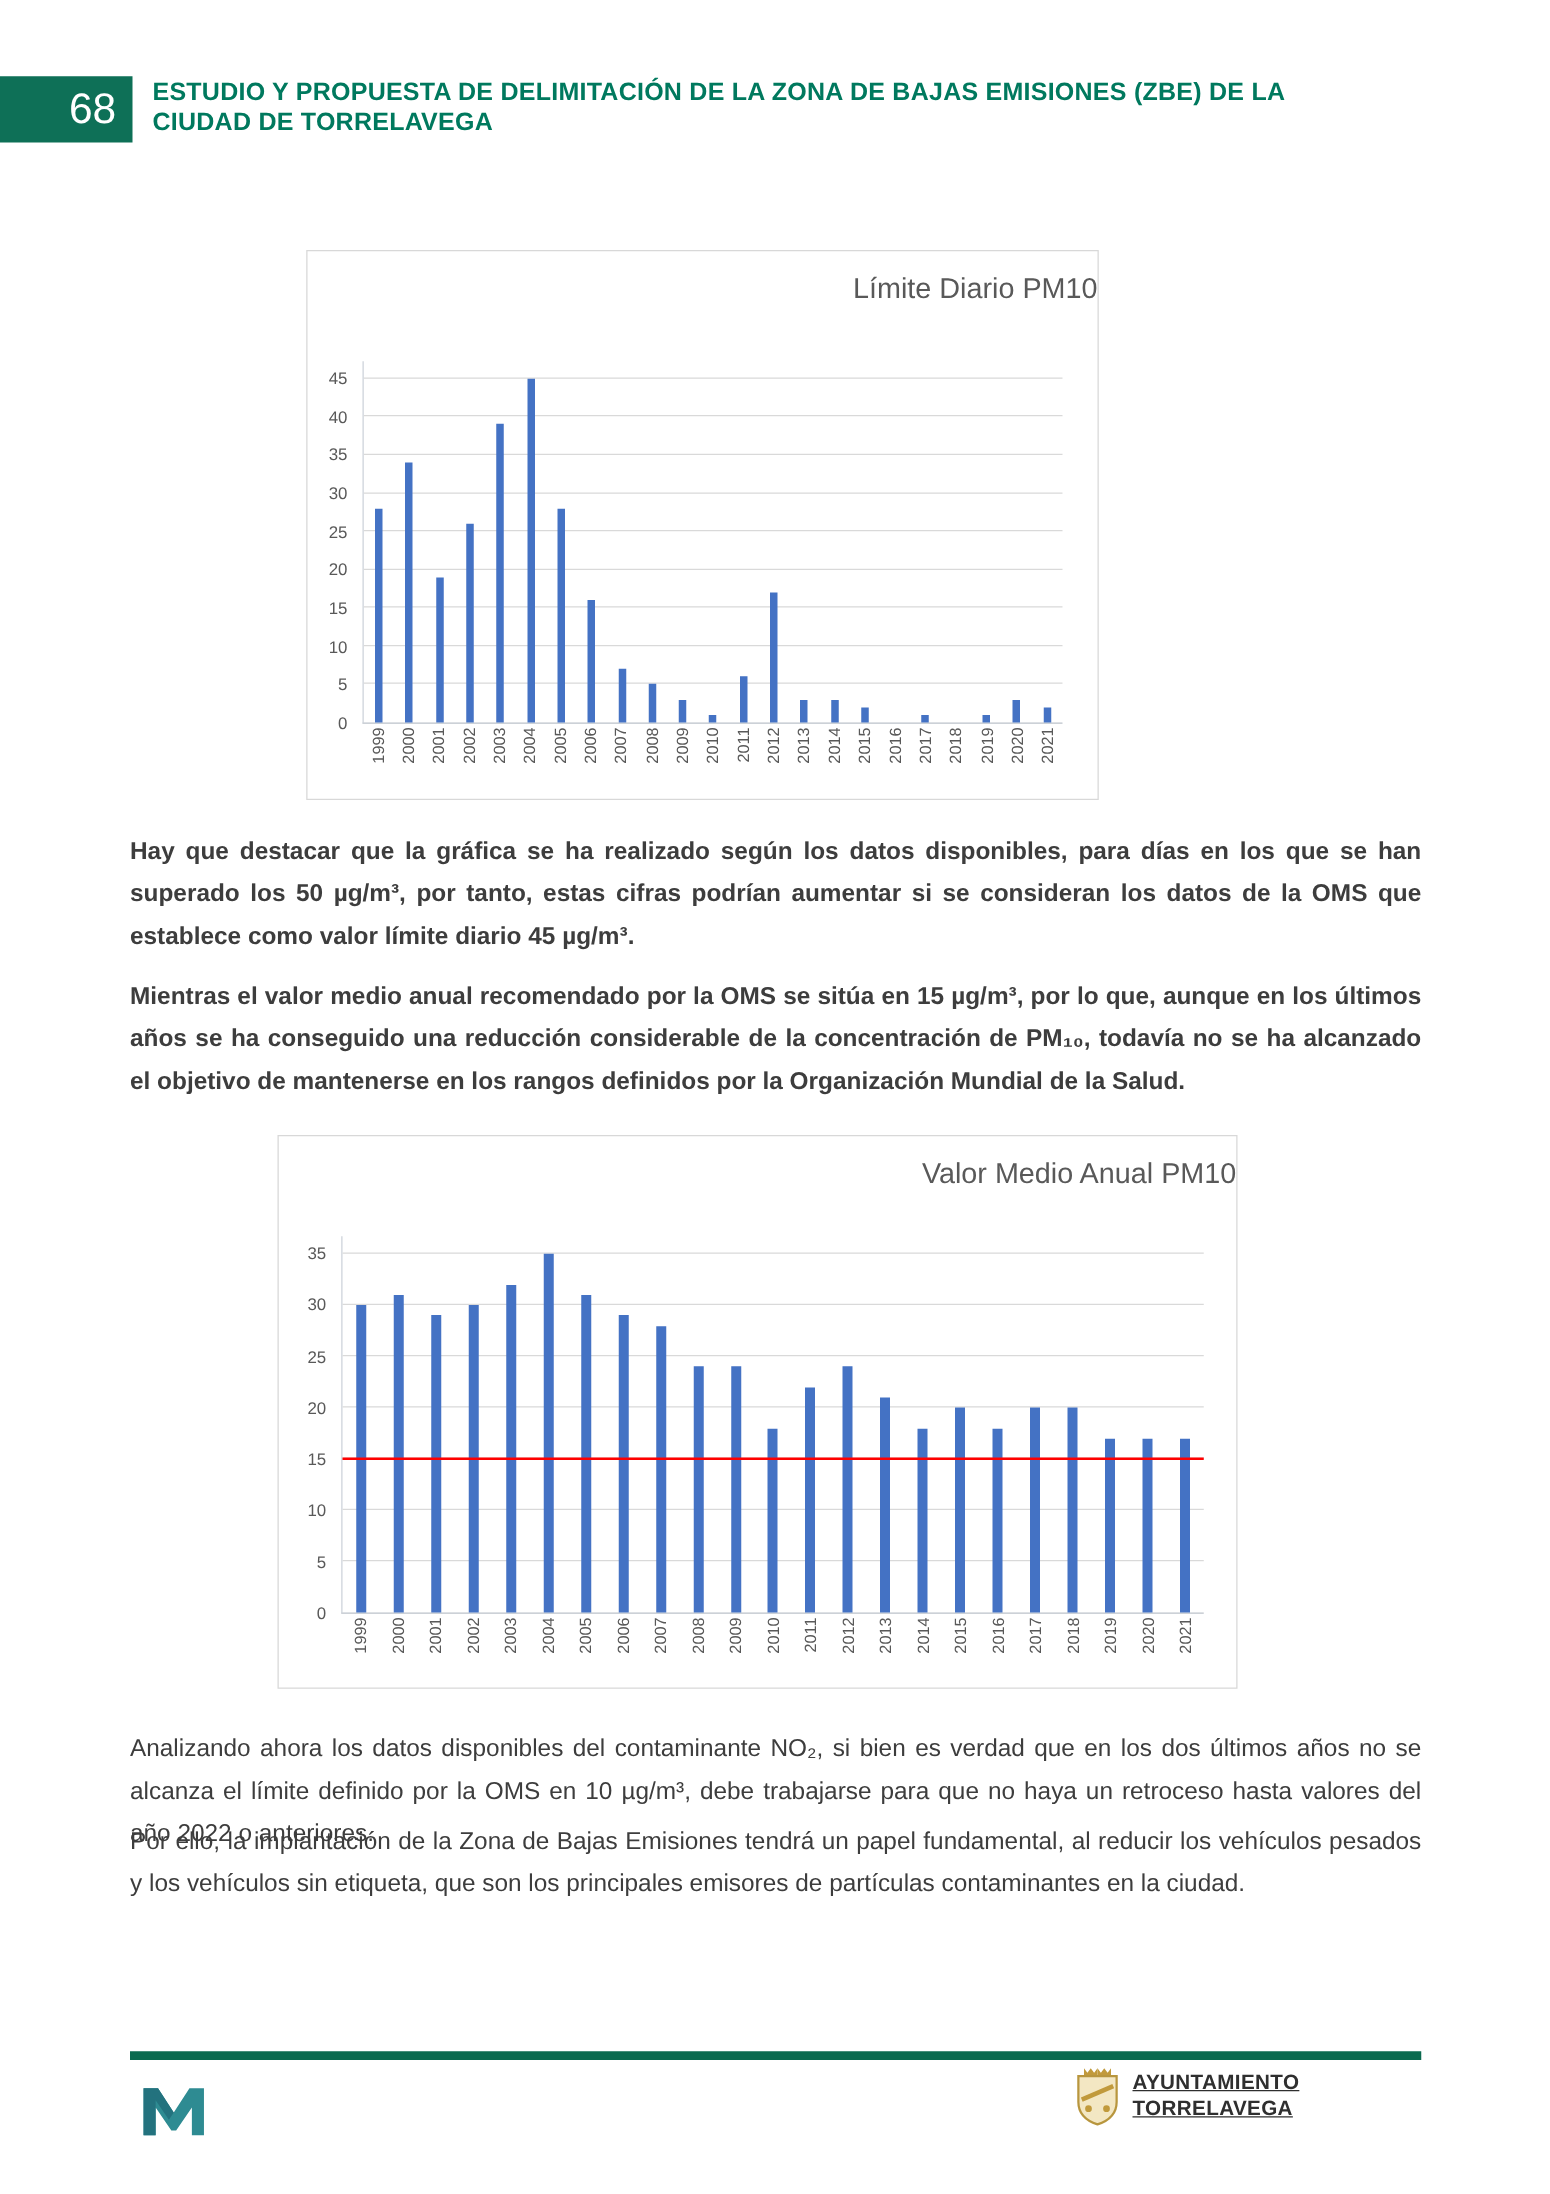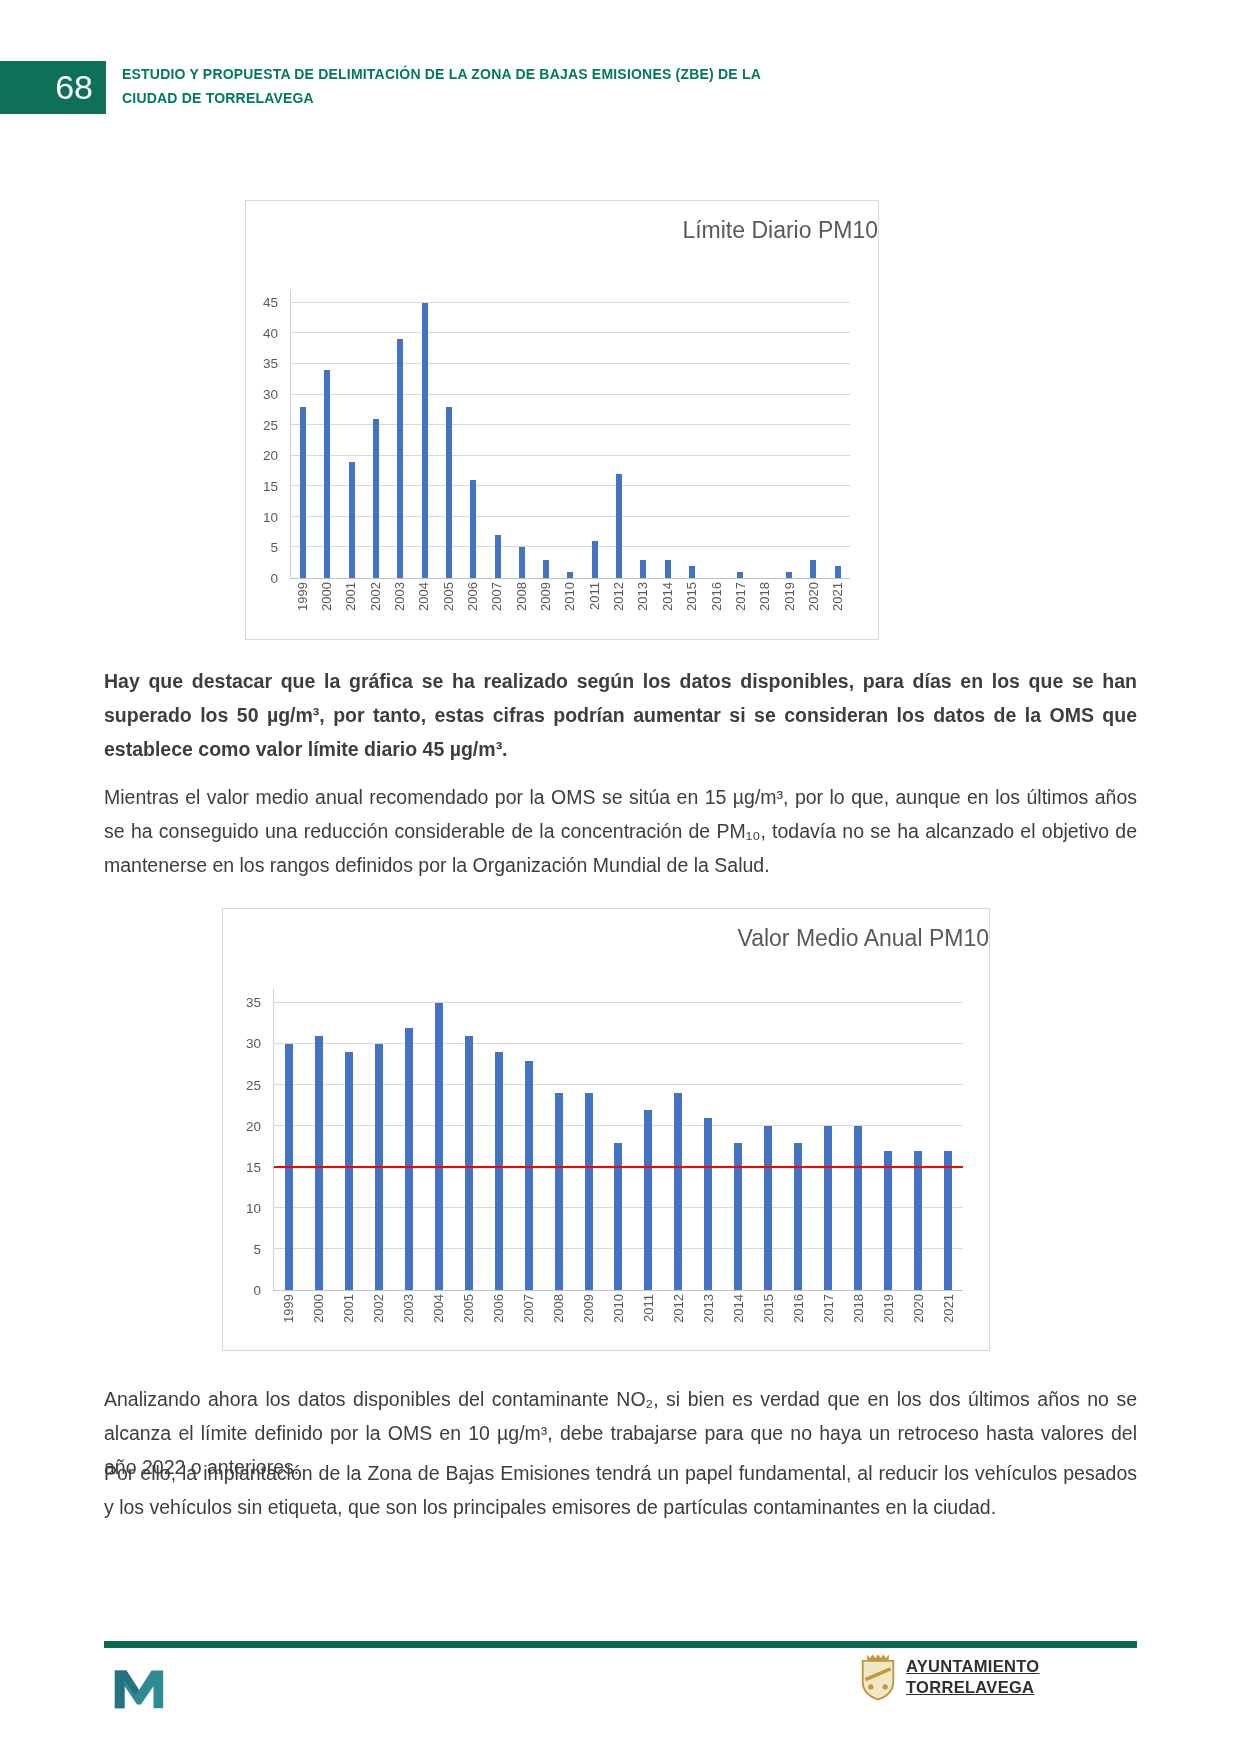--- a/index.html
+++ b/index.html
@@ -4,21 +4,21 @@
 <style>
   html,body{margin:0;padding:0;background:#ffffff;}
   .page{position:relative;width:1240px;height:1755px;background:#fff;overflow:hidden;
         font-family:"Liberation Sans","DejaVu Sans",sans-serif;}
 
   
   .page-num-block{position:absolute;left:0;top:61px;width:106px;height:53px;background:#0E7057;
       display:flex;align-items:center;justify-content:flex-end;padding-right:13px;box-sizing:border-box;}
   .page-num{color:#ffffff;font-size:34px;font-weight:400;}
   .header-title{position:absolute;left:122px;top:62px;color:#00795E;font-weight:bold;
-      font-size:14px;line-height:24px;letter-spacing:.2px;}
+      font-size:20px;line-height:24px;letter-spacing:.2px;}
 
   
   .chart-box{position:absolute;background:#fff;border:1px solid #d8d8d8;box-sizing:border-box;}
   .chart1{left:245px;top:200px;width:634px;height:440px;}
   .chart2{left:222px;top:908px;width:768px;height:443px;}
   .chart-title{position:absolute;left:0;right:0;top:16px;text-align:right;color:#595959;font-size:23px;}
   .plot{position:absolute;border-left:1px solid #ccd2da;border-bottom:1px solid #bcc2ca;box-sizing:border-box;}
   .chart1 .plot{left:44px;top:88px;width:560px;height:290px;}
   .chart2 .plot{left:50px;top:80px;width:690px;height:302px;}
   .gridline{position:absolute;left:0;right:0;height:1px;background:#d9d9d9;}
@@ -33,21 +33,21 @@
   .xlabels{position:absolute;display:flex;}
   .chart1 .xlabels{left:44px;top:381px;width:560px;height:56px;}
   .chart2 .xlabels{left:50px;top:385px;width:690px;height:56px;}
   .xcell{flex:1;display:flex;justify-content:center;align-items:flex-start;}
   .xcell span{writing-mode:vertical-rl;transform:rotate(180deg);font-size:13px;color:#595959;line-height:13px;}
 
   
   .para{position:absolute;left:104px;width:1033px;color:#3d3d3d;font-size:19.5px;line-height:34px;
         text-align:justify;}
   .p1{top:644px;font-weight:bold;}
-  .p2{top:760px;}
+  .p2{top:760px;font-weight:bold;}
   .p3{top:1362px;}
   .p4{top:1436px;}
 
   
   .footer-bar{position:absolute;left:104px;top:1641px;width:1033px;height:7px;background:#0B6A4F;}
   .footer-logo-left{position:absolute;left:110px;top:1658px;width:58px;height:58px;}
   .footer-org{position:absolute;left:860px;top:1652px;display:flex;align-items:center;}
   .crest{width:36px;height:50px;margin-right:10px;}
   .org-text{font-weight:bold;color:#2f2f2f;font-size:16.5px;line-height:21px;letter-spacing:.3px;text-decoration:underline;}
 </style>

